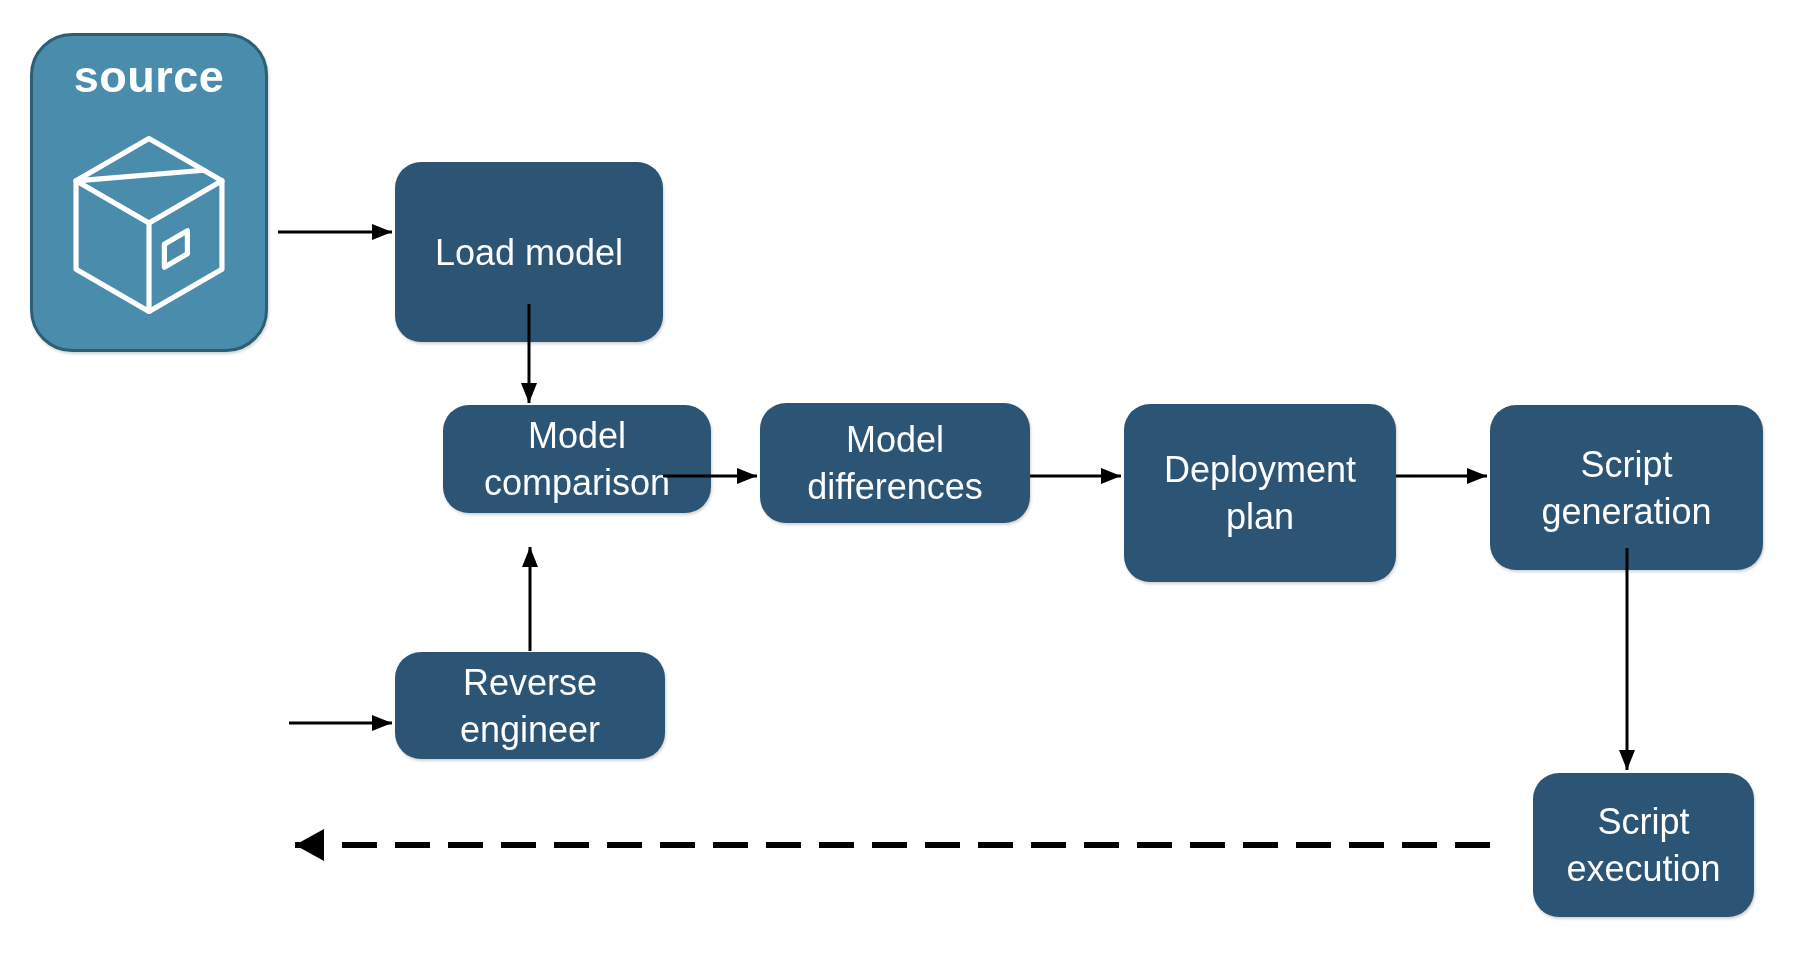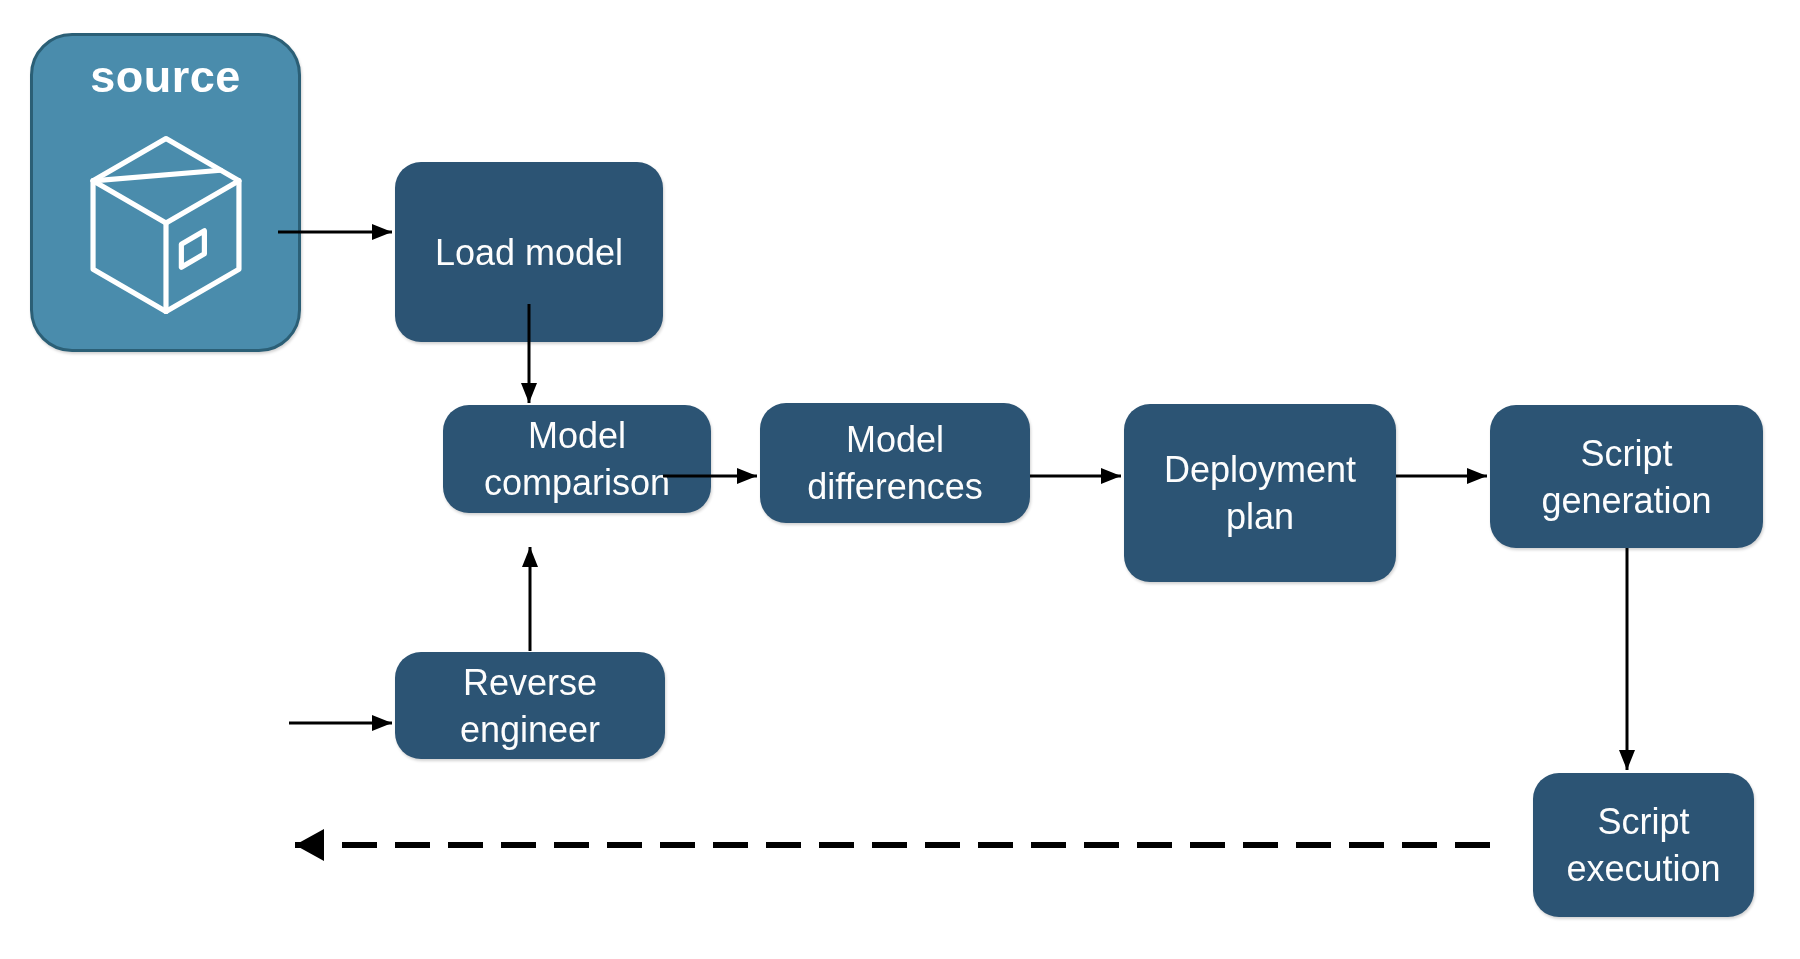--- a/index.html
+++ b/index.html
@@ -23,21 +23,21 @@
     box-shadow: 1px 2px 3px rgba(0,0,0,0.18);
   }
   .entity .entity-label {
     margin-top: 16px;
     color: #ffffff;
     font-size: 45px;
     font-weight: 700;
     letter-spacing: 0.5px;
     line-height: 1.1;
   }
-  .entity-source { left: 30px; top: 33px; width: 271px; height: 319px; }
+  .entity-source { left: 30px; top: 33px; width: 238px; height: 319px; }
   .entity-target { left: 45px; top: 603px; width: 243px; height: 325px; }
   .entity .icon-wrap { flex: 1; display: flex; align-items: center; justify-content: center; }
   .process {
     position: absolute;
     background: #2C5474;
     border-radius: 26px;
     box-sizing: border-box;
     display: flex;
     align-items: center;
     justify-content: center;
@@ -45,21 +45,21 @@
     color: #fdfdfd;
     font-size: 36px;
     line-height: 47px;
     padding: 0 14px;
     box-shadow: 1px 2px 3px rgba(0,0,0,0.18);
   }
   .p-load-model       { left: 395px;  top: 162px; width: 268px; height: 180px; }
   .p-model-comparison { left: 395px;  top: 405px; width: 268px; height: 108px; margin-left: 48px; }
   .p-model-differences{ left: 760px;  top: 403px; width: 270px; height: 120px; }
   .p-deployment-plan  { left: 1124px; top: 404px; width: 272px; height: 178px; }
-  .p-script-generation{ left: 1490px; top: 405px; width: 273px; height: 143px; justify-content: center; }
+  .p-script-generation{ left: 1490px; top: 405px; width: 273px; height: 165px; justify-content: center; }
   .p-script-execution { left: 1533px; top: 773px; width: 221px; height: 144px; }
   .arrow-layer { position: absolute; left: 0; top: 0; width: 1800px; height: 959px; pointer-events: none; }
 </style>
 </head>
 <body>
 
 <div class="canvas">
 
   <div class="entity entity-source">
     <div class="entity-label">source</div>

